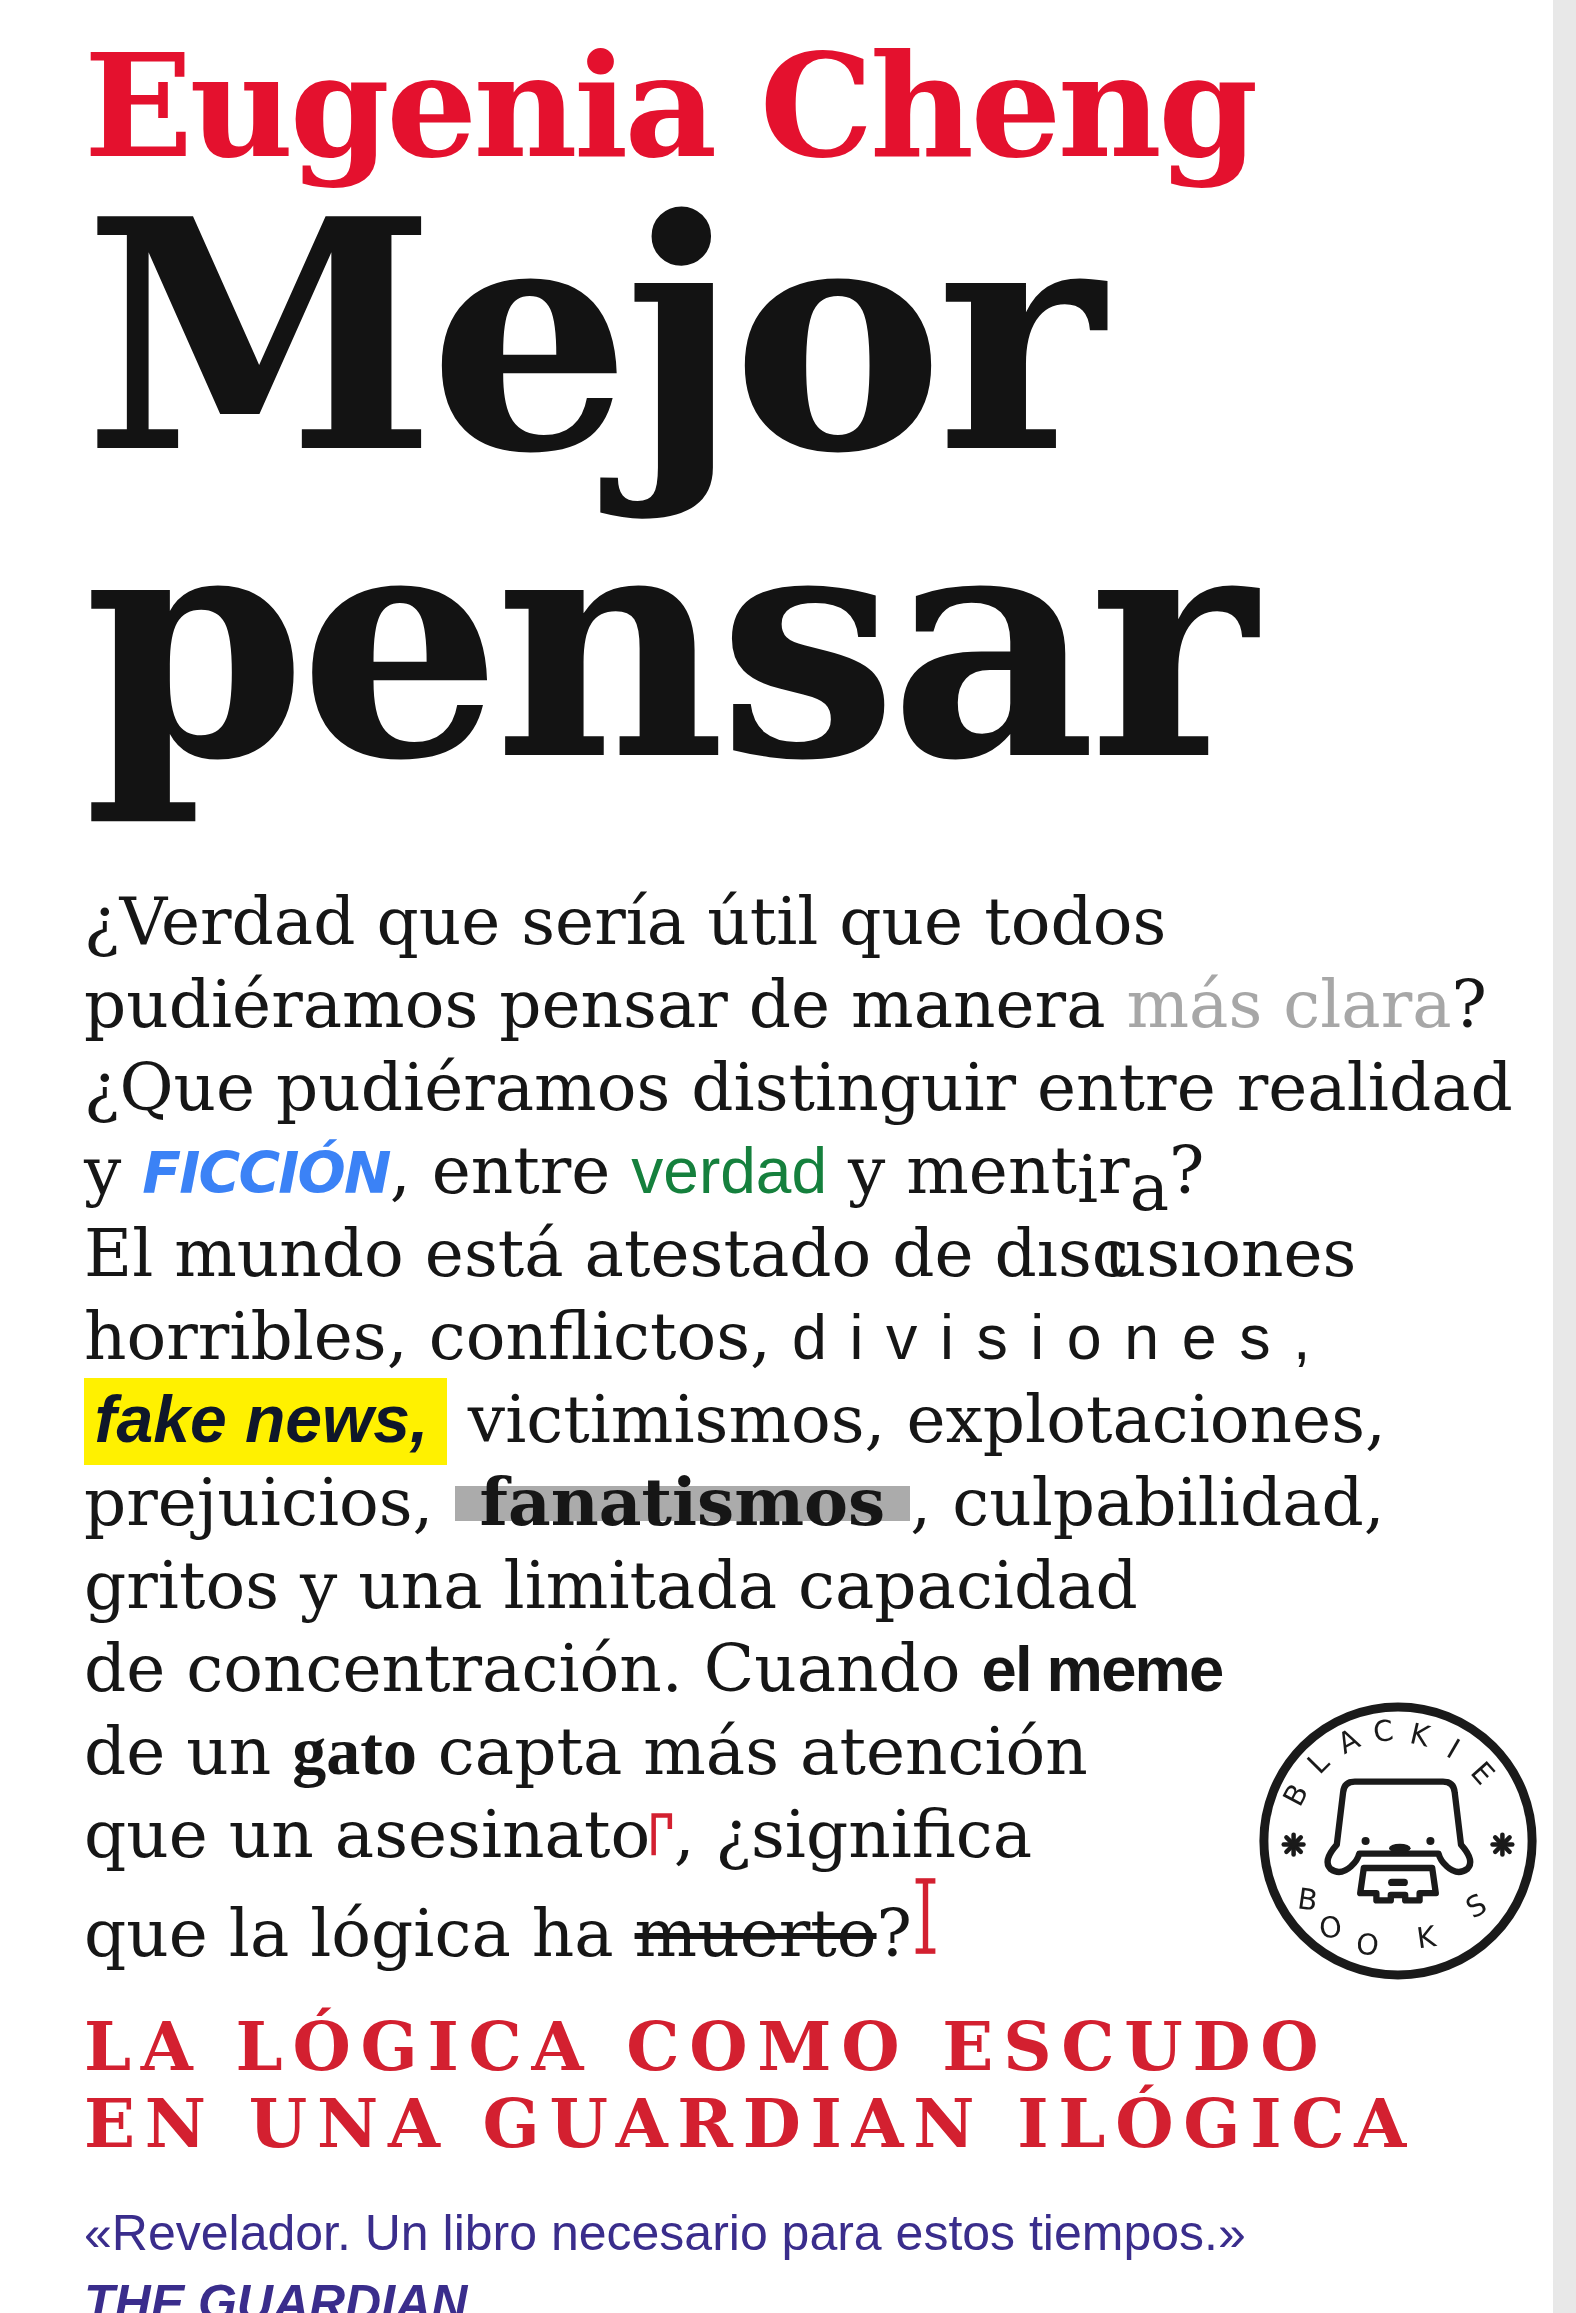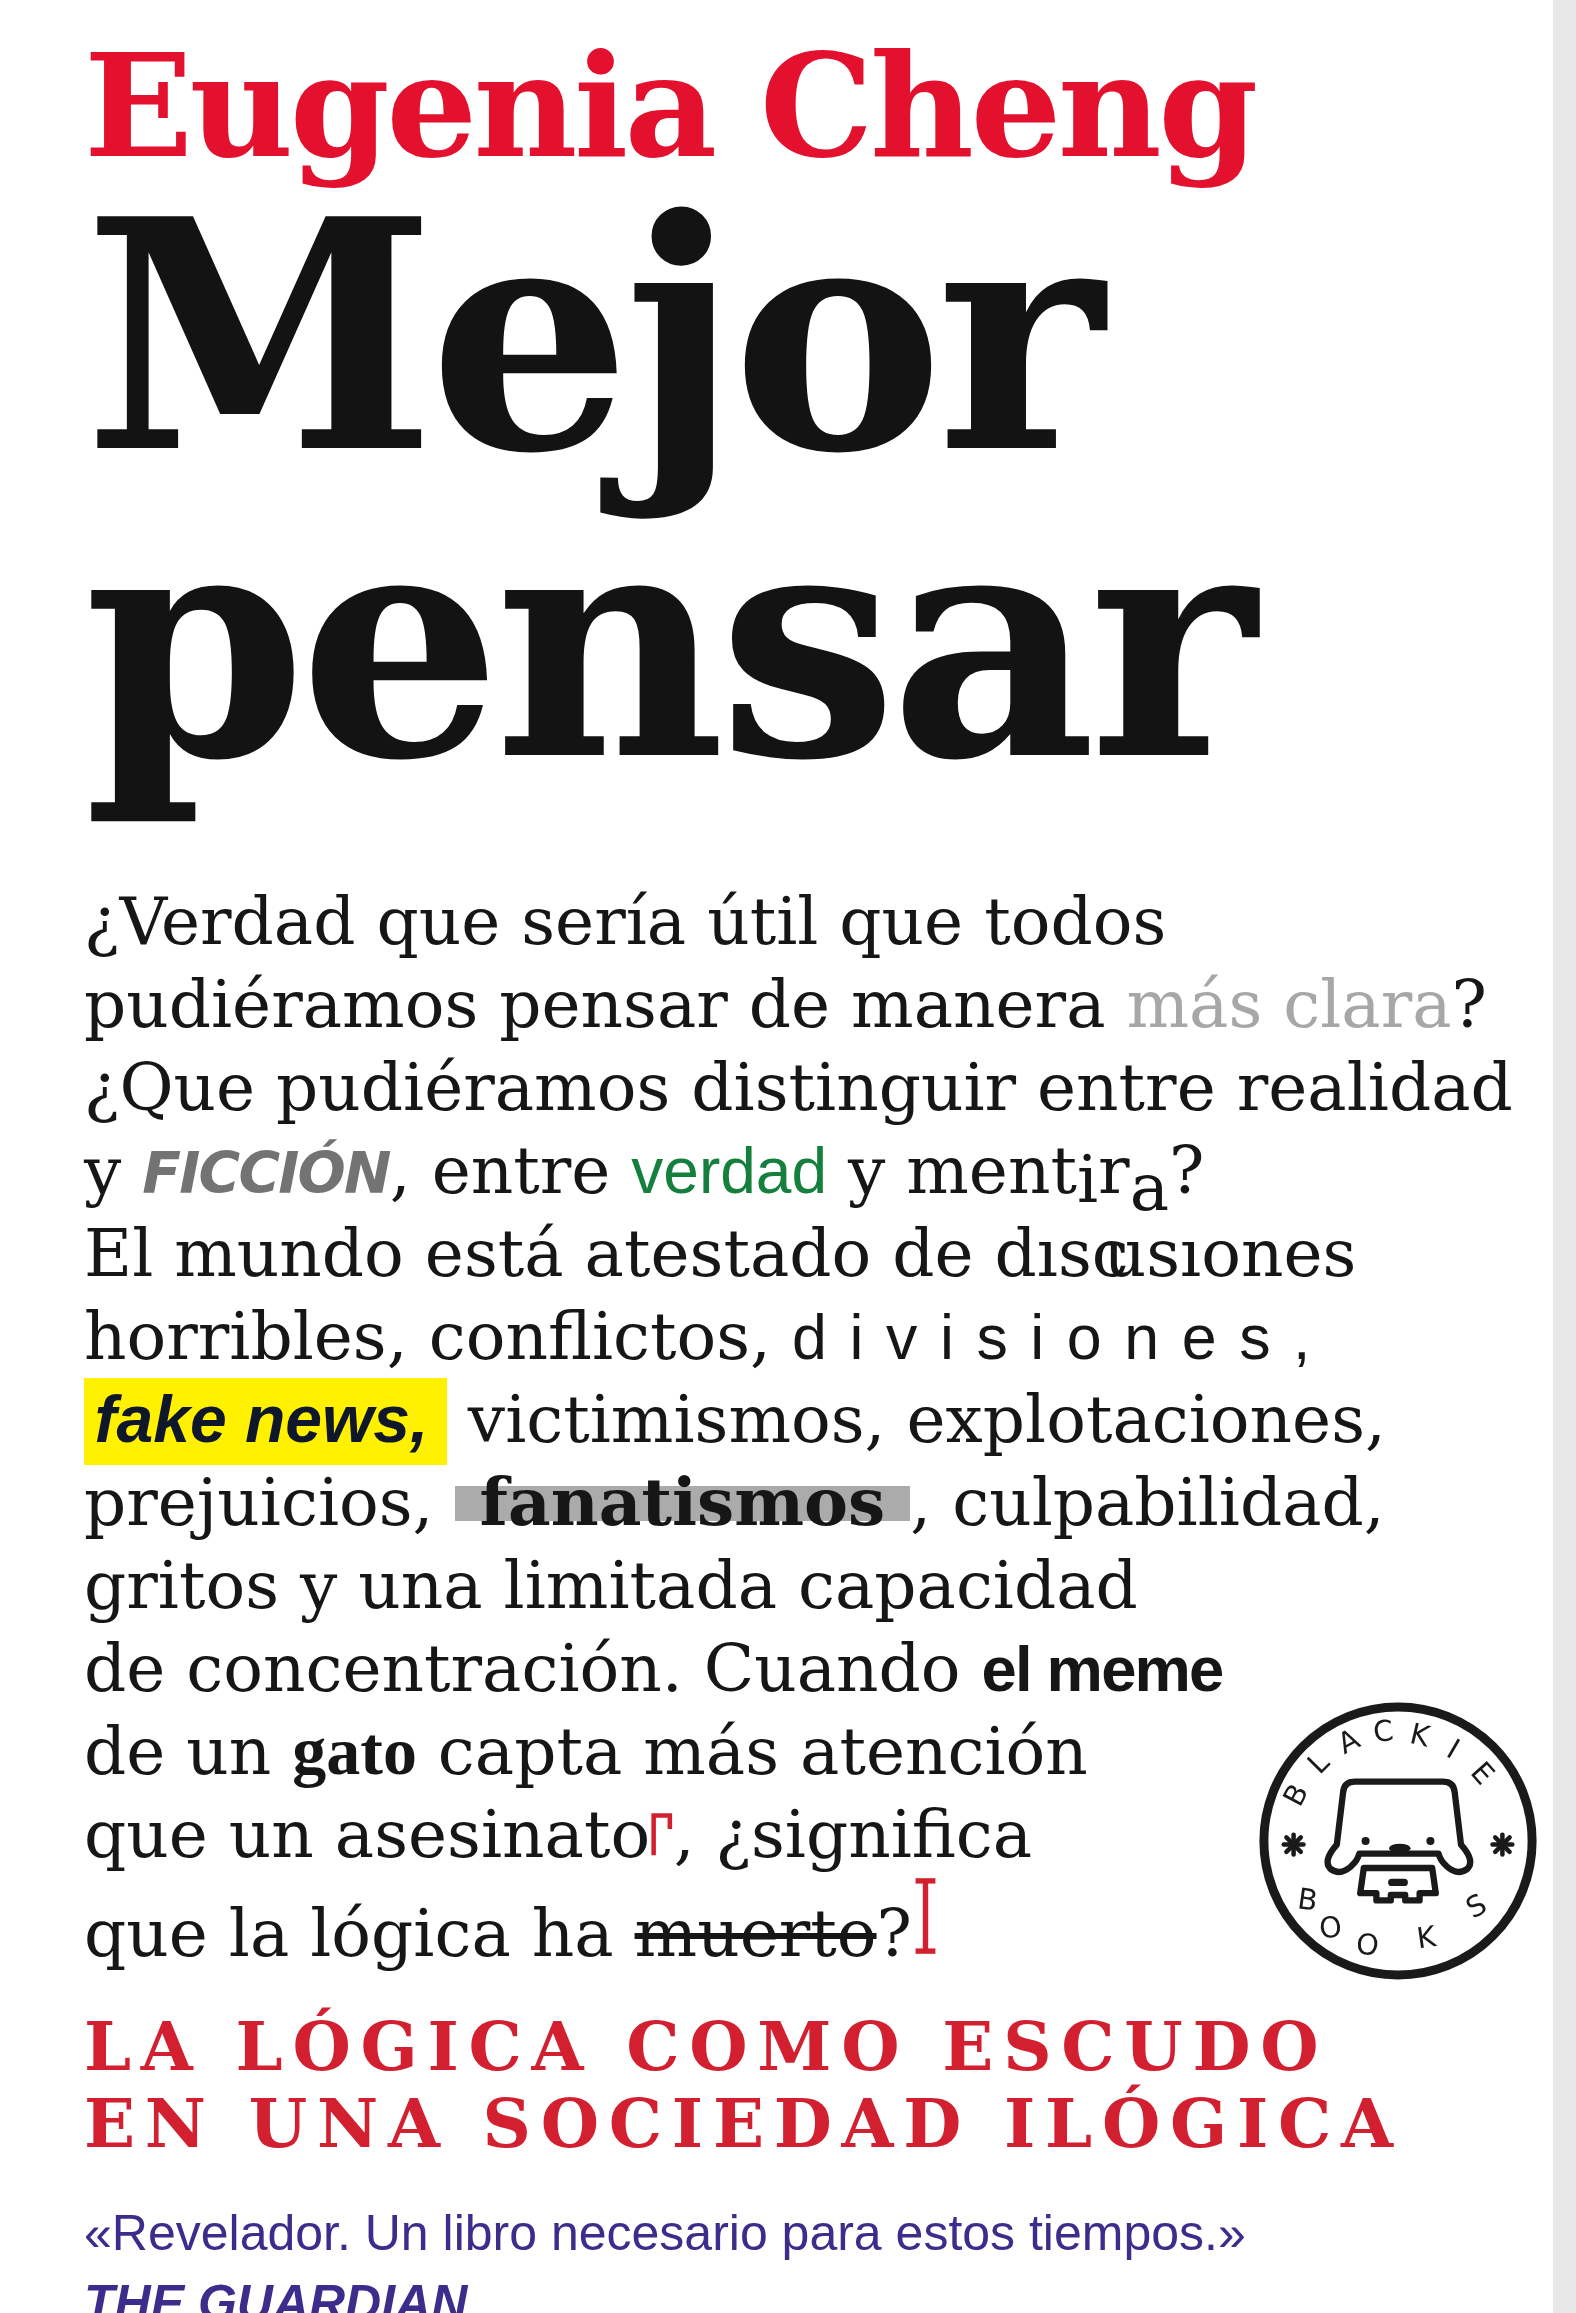--- a/index.html
+++ b/index.html
@@ -32,21 +32,21 @@
   }
   .body-block{margin-top:83px;font-size:66px;line-height:83px;color:#161616;}
   .bodyline{white-space:nowrap;height:83px;}
 
   
   .seg-serif{}
   .seg-gray{color:#a7a7a7;}
   .seg-ficcion{
     font-family:"DejaVu Sans", sans-serif;
     font-style:italic;font-weight:bold;
-    color:#737373;font-size:0.86em;letter-spacing:-1.8px;
+    color:#3b82f6;font-size:0.86em;letter-spacing:-1.8px;
   }
   .seg-verdad{
     font-family:"Liberation Sans", sans-serif;
     color:#15803d;font-size:0.97em;
   }
   .seg-drop1{position:relative;top:0.14em;}
   .seg-drop2{position:relative;top:0.26em;}
   .seg-tightc{letter-spacing:-0.38em;}
   .seg-spaced{
     font-family:"Liberation Sans", sans-serif;
@@ -127,21 +127,21 @@
               <g stroke="#d32030" stroke-width="6" fill="none">
                 <line x1="4" y1="5" x2="26" y2="5"></line>
                 <line x1="15" y1="5" x2="15" y2="83"></line>
                 <line x1="4" y1="83" x2="26" y2="83"></line>
               </g>
             </svg></span></div>
       </div>
 
     <div class="tagline">
       <div>LA LÓGICA COMO ESCUDO</div>
-      <div>EN UNA SOCIEDAD ILÓGICA</div>
+      <div>EN UNA GUARDIAN ILÓGICA</div>
     </div>
 
     <div class="quote">«Revelador. Un libro necesario para estos tiempos.»</div>
     <div class="quote-source">THE GUARDIAN</div>
   </div>
 
   <svg class="logo" viewBox="-160 -160 320 320" xmlns="http://www.w3.org/2000/svg">
     <circle cx="0" cy="0" r="149" fill="#ffffff" stroke="#1a1a1a" stroke-width="10"></circle>
 
     <g stroke="#1a1a1a" stroke-width="7" fill="#ffffff" stroke-linejoin="round" stroke-linecap="round">

